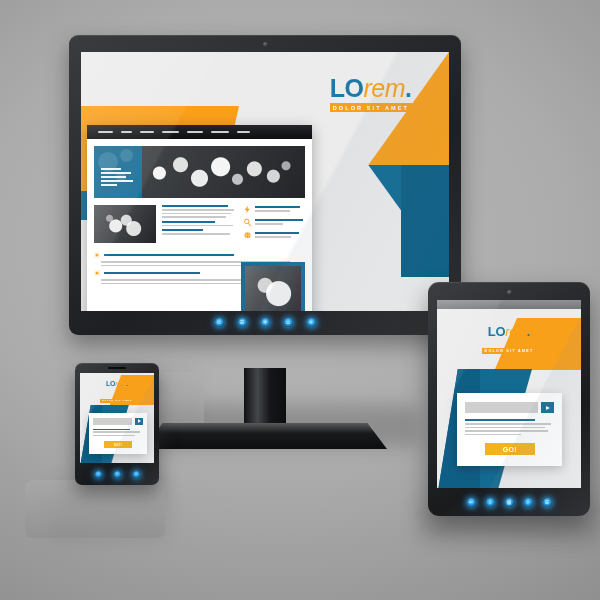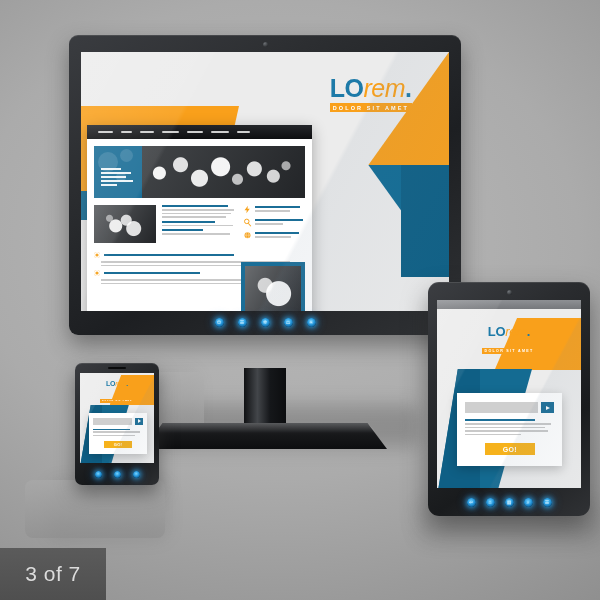--- a/index.html
+++ b/index.html
@@ -394,17 +394,14 @@
 
     <div class="ph-btnbar">
       <div class="btnrow" style="gap:12px">
         <div class="gbtn" style="width:7px;height:7px"></div>
         <div class="gbtn" style="width:7px;height:7px"></div>
         <div class="gbtn" style="width:7px;height:7px"></div>
       </div>
     </div>
   </div>
 
-  <div id="badge">
-    <span>3 of 7</span>
-  </div>
 
 </div>
 
 </body></html>

